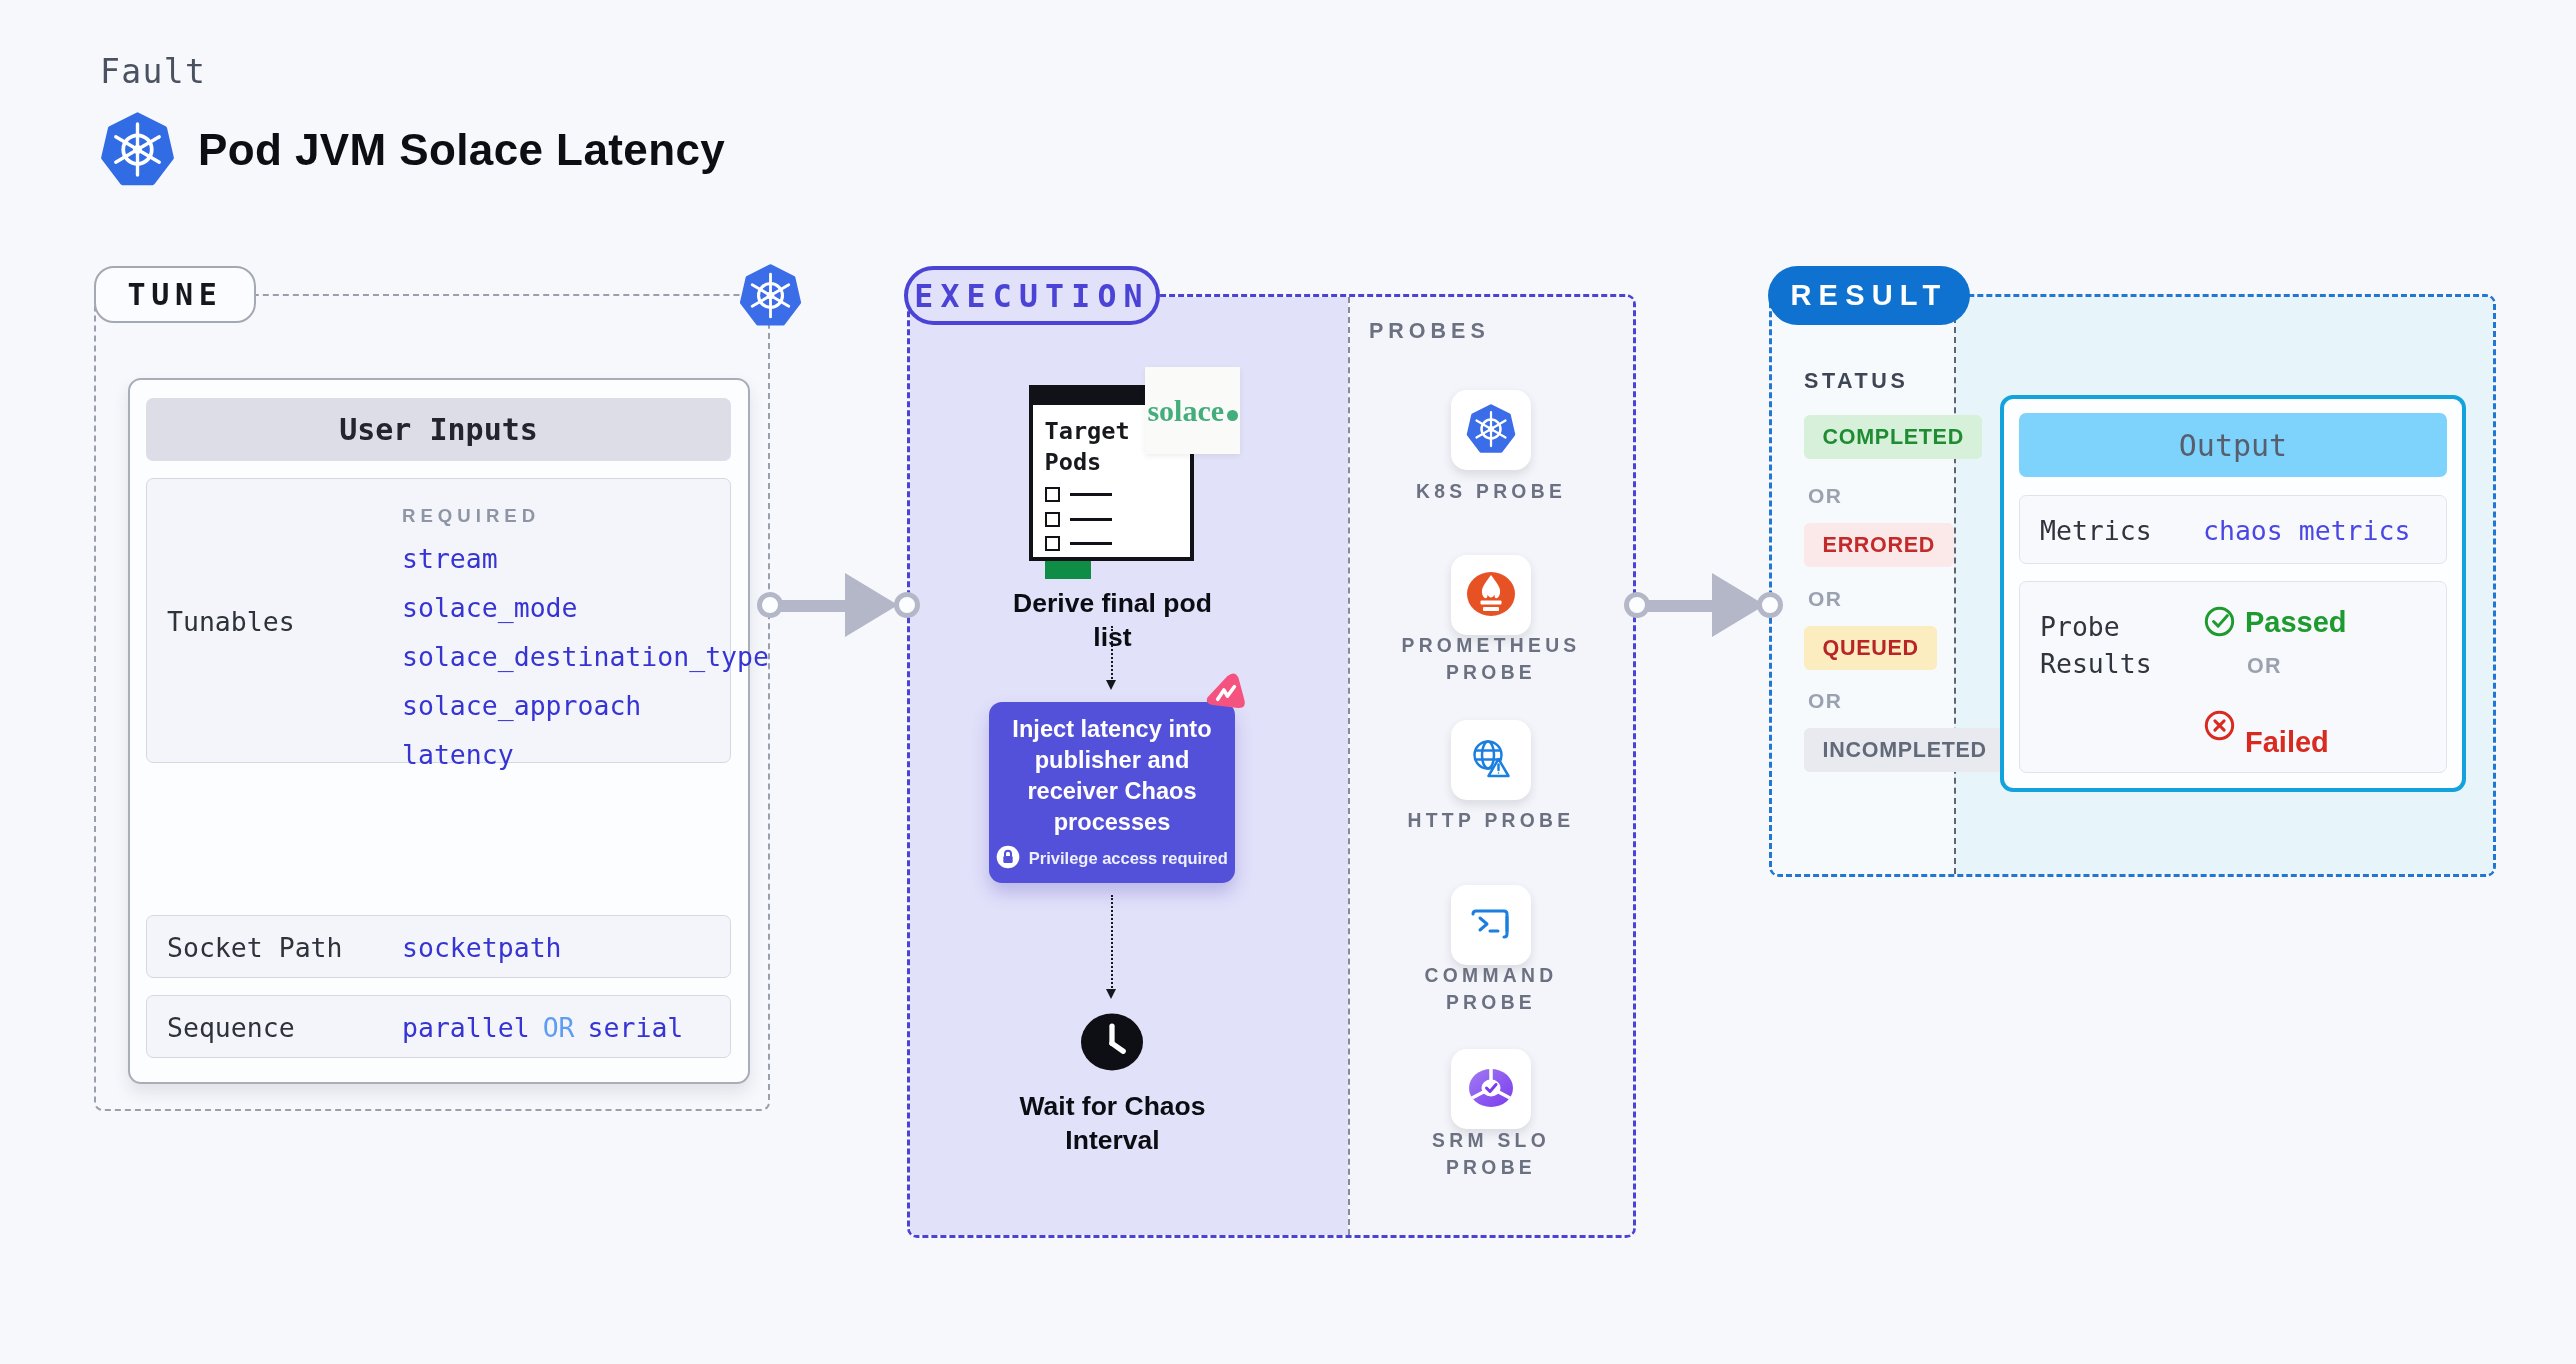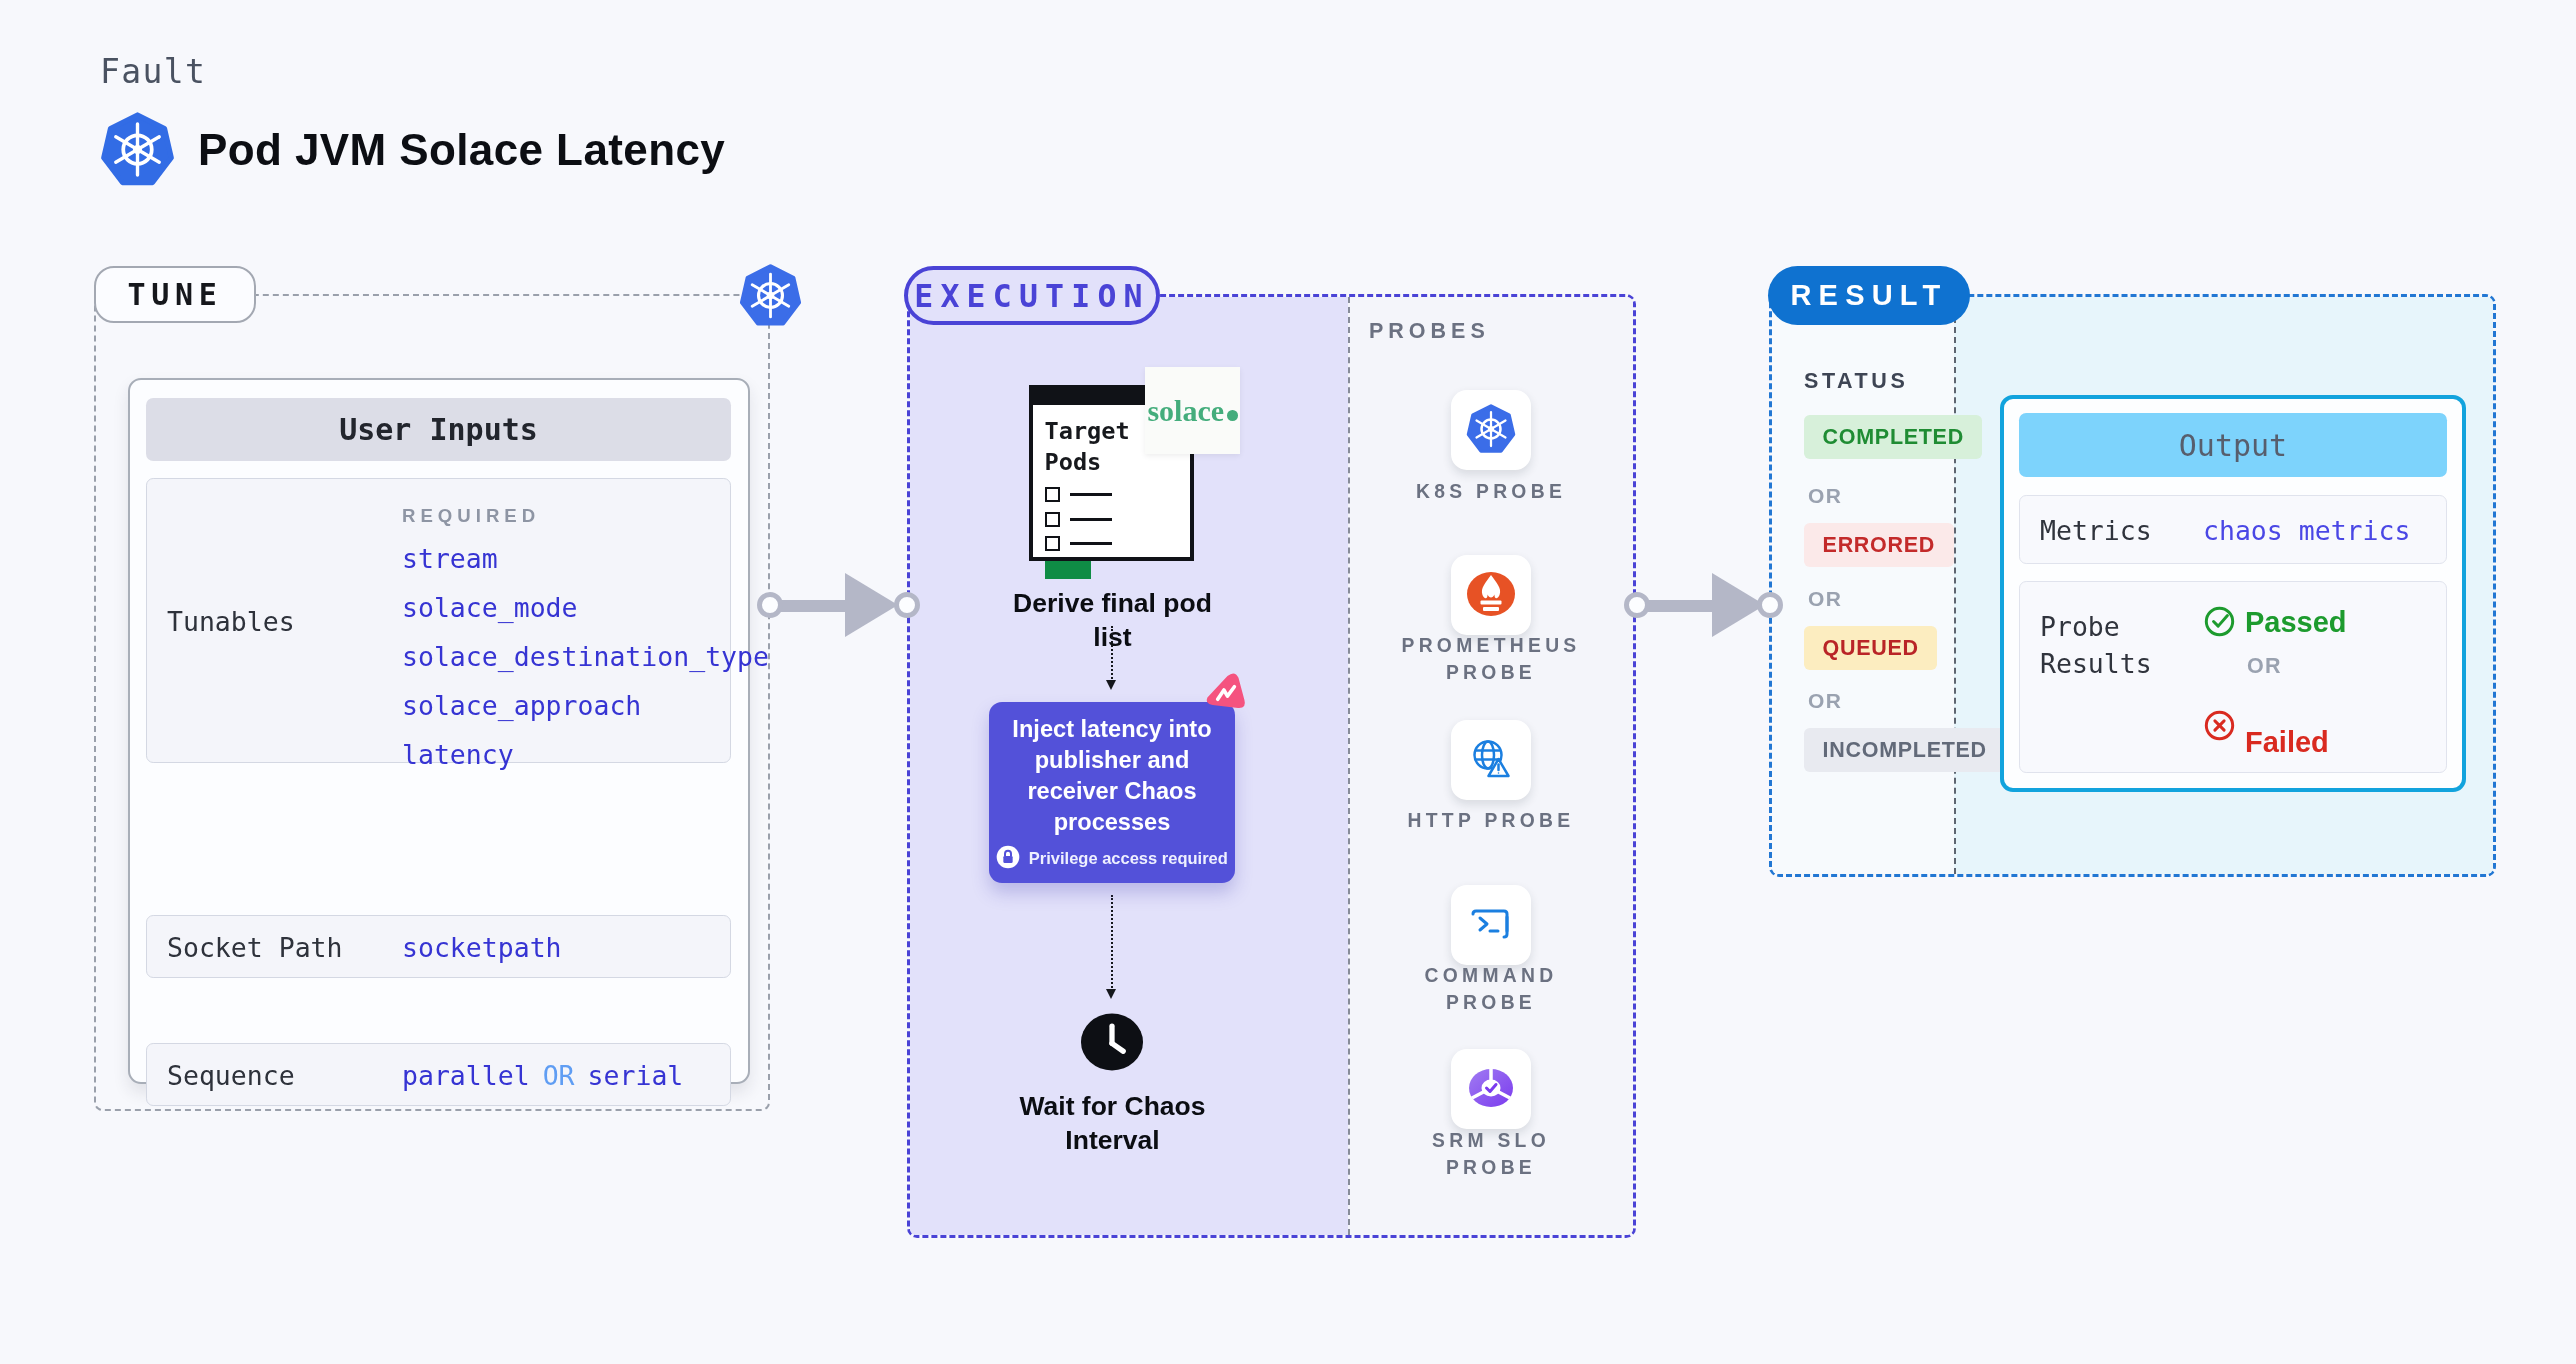--- a/index.html
+++ b/index.html
@@ -48,21 +48,21 @@
   
   .ui-card { left:128px; top:378px; width:622px; height:706px; background:#fcfdff;
     border:2.9px solid #a8aeb8; border-radius:13px; box-shadow:0 8.6px 15.8px rgba(40,44,63,.10); }
   .ui-header { left:146px; top:398px; width:585px; height:63px; background:#dcdde7;
     border-radius:7.2px; display:flex; align-items:center; justify-content:center;
     font-size:30px; font-weight:bold; color:#22252d; }
   .ui-row { background:#f4f5fa; border:1.4px solid #d4d8e3; border-radius:7.2px; position:absolute; }
   .row-tunables  { left:146px; top:478px;  width:585px; height:285px; }
   .row-container { left:146px; top:779px; width:585px; height:119px; }
   .row-socket    { left:146px; top:915px; width:585px; height:63px; }
-  .row-sequence  { left:146px; top:995px; width:585px; height:63px;margin-top:48px; }
+  .row-sequence  { left:146px; top:995px; width:585px; height:63px; }
   .row-label { position:absolute; left:20px; font-size:26.5px; color:#2e323b; line-height:39px; }
   .v-center { top:50%; transform:translateY(-50%); }
   .row-values { position:absolute; left:255px; }
   .req-label { font-size:18.6px; letter-spacing:5px; color:#8e95a4; font-weight:600;
     font-family:"Liberation Sans",sans-serif; margin-bottom:15.8px; margin-top:4.3px; }
   .tunable-list { display:flex; flex-direction:column; gap:18px; }
   .val { font-size:26.5px; color:#3634d3; }
   .sep { font-size:26.5px; color:#5f9df3; }
   .val-line { display:flex; gap:13px; align-items:baseline; }
 

